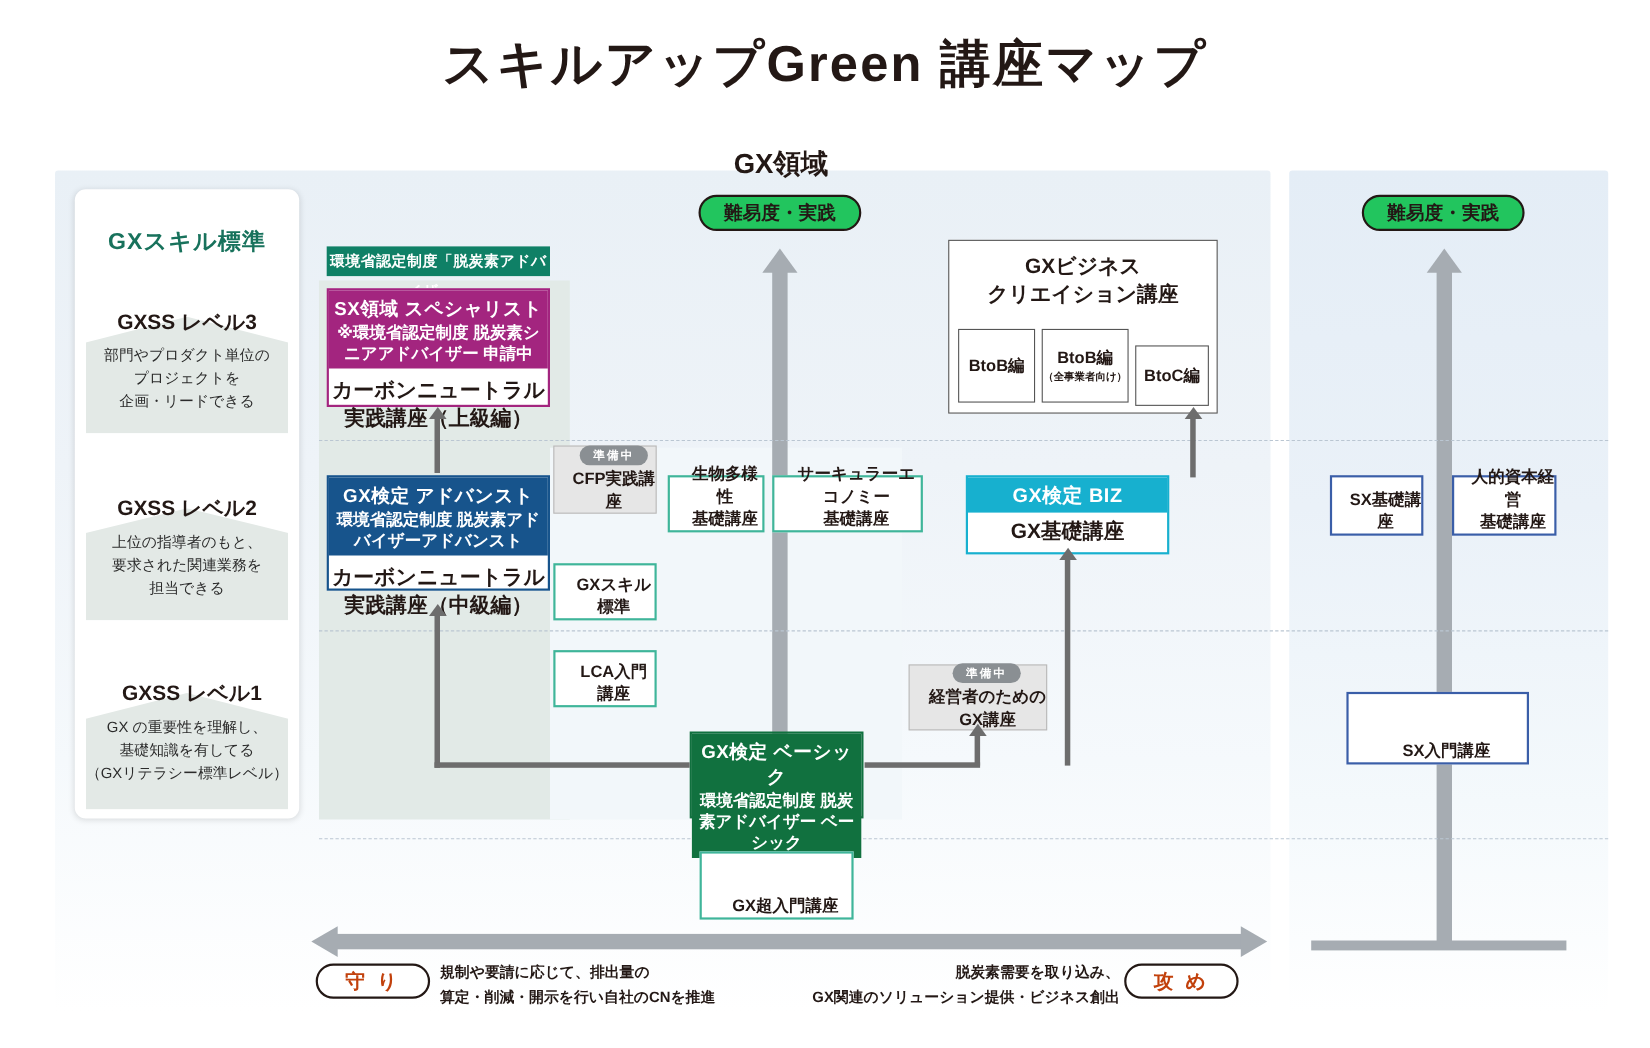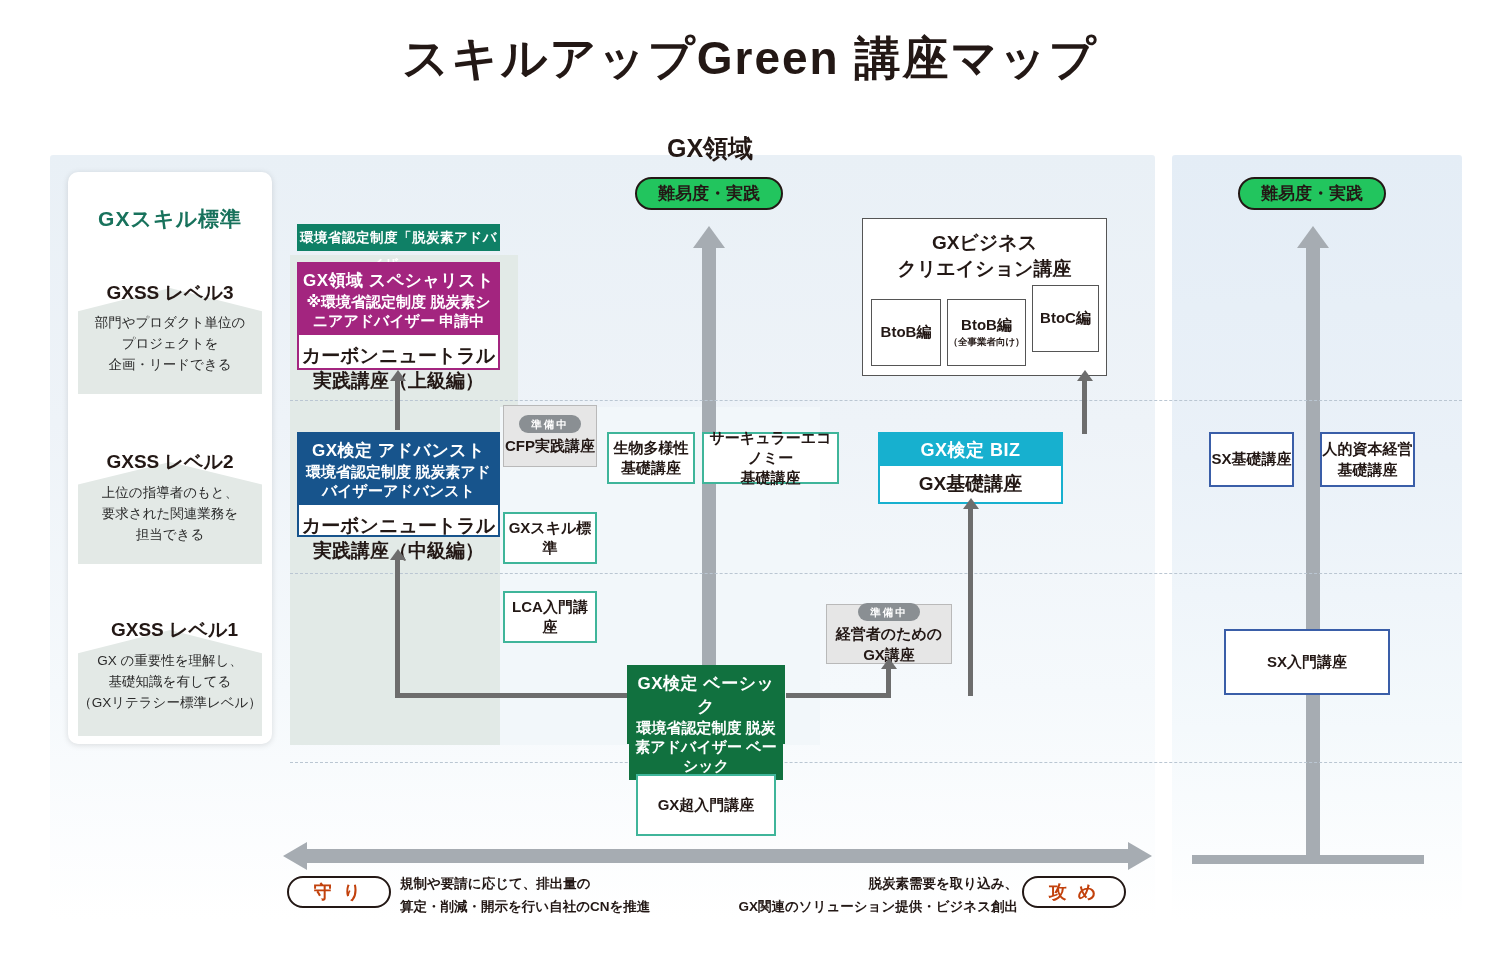--- a/index.html
+++ b/index.html
@@ -139,23 +139,23 @@
   #cert-adv{left:297px;top:432px;width:203px;height:105px;border:2px solid #17548c;}
   #cert-adv .cert-head{background:#17548c;}
 
   #gx-basic-card{left:627px;top:665px;width:158px;height:79px;border:2px solid #11713f;background:#ffffff;}
   #gx-basic-card .cert-head{background:#11713f;}
   #gx-basic-card .cert-body{font-size:19px;padding:7px 2px;}
 
   
   .course{
     background:#ffffff;
-    display:flex;align-items:center;justify-content:center;
+    display:flex;align-items:flex-end;justify-content:center;
     text-align:center;color:#231815;
-    font-size:15px;font-weight:bold;line-height:1.35;
+    font-size:15px;font-weight:bold;line-height:1.35;padding-left:16px;
   }
   .c-teal{border:2px solid #3fb59a;}
   .c-gray{border:1px solid #b9b9b9;background:#e6e6e6;}
   .c-blue{border:2px solid #3a5ea8;}
 
   .prep-badge{
     display:block;margin:0 auto 3px;
     background:#8a8f93;color:#ffffff;border-radius:10px;
     font-size:10.5px;font-weight:bold;
     padding:2px 12px;width:max-content;letter-spacing:2px;
@@ -177,21 +177,21 @@
   }
   .sub-box{
     border:1px solid #555555;background:#ffffff;
     display:flex;flex-direction:column;align-items:center;justify-content:center;
     text-align:center;color:#231815;
   }
   .sub-box .s1{font-size:15px;font-weight:bold;}
   .sub-box .s2{font-size:9.5px;font-weight:bold;margin-top:1px;}
   #btob1{left:871px;top:299px;width:70px;height:67px;}
   #btob2{left:947px;top:299px;width:79px;height:67px;}
-  #btoc{left:1032px;top:285px;width:67px;height:67px;}
+  #btoc{left:1032px;top:314px;width:67px;height:55px;}
 
   
   #gxbiz-cert{left:878px;top:432px;width:185px;height:72px;border:2px solid #17b0cf;background:#ffffff;}
   #gxbiz-cert .cert-head{background:#17b0cf;padding:4px 2px;}
   #gxbiz-cert .cert-head .t1{font-size:18px;}
   #gxbiz-cert .cert-body{font-size:19px;padding:6px 2px;}
 
   
   #sx-basic{left:1209px;top:432px;width:85px;height:55px;}
   #sx-human{left:1320px;top:432px;width:95px;height:55px;}
@@ -287,21 +287,21 @@
   <div class="abs lvl-desc ml" id="lvl2-desc">上位の指導者のもと、<br>要求された関連業務を<br>担当できる</div>
 
   <div class="abs lvl-chevron" id="lvl1-shape"></div>
   <div class="abs lvl-name" id="lvl1-name">GXSS レベル1</div>
   <div class="abs lvl-desc ml" id="lvl1-desc">GX の重要性を理解し、<br>基礎知識を有してる<br>（GXリテラシー標準レベル）</div>
 
   <div class="abs" id="ministry-ribbon">環境省認定制度「脱炭素アドバイザー」</div>
 
   <div class="abs cert" id="cert-spec">
     <div class="cert-head">
-      <div class="t1">GX領域 スペシャリスト</div>
+      <div class="t1">SX領域 スペシャリスト</div>
       <div class="t2">※環境省認定制度 脱炭素シニアアドバイザー 申請中</div>
     </div>
     <div class="cert-body ml">カーボンニュートラル<br>実践講座（上級編）</div>
   </div>
 
   <div class="abs cert" id="cert-adv">
     <div class="cert-head">
       <div class="t1">GX検定 アドバンスト</div>
       <div class="t2">環境省認定制度 脱炭素アドバイザーアドバンスト</div>
     </div>

